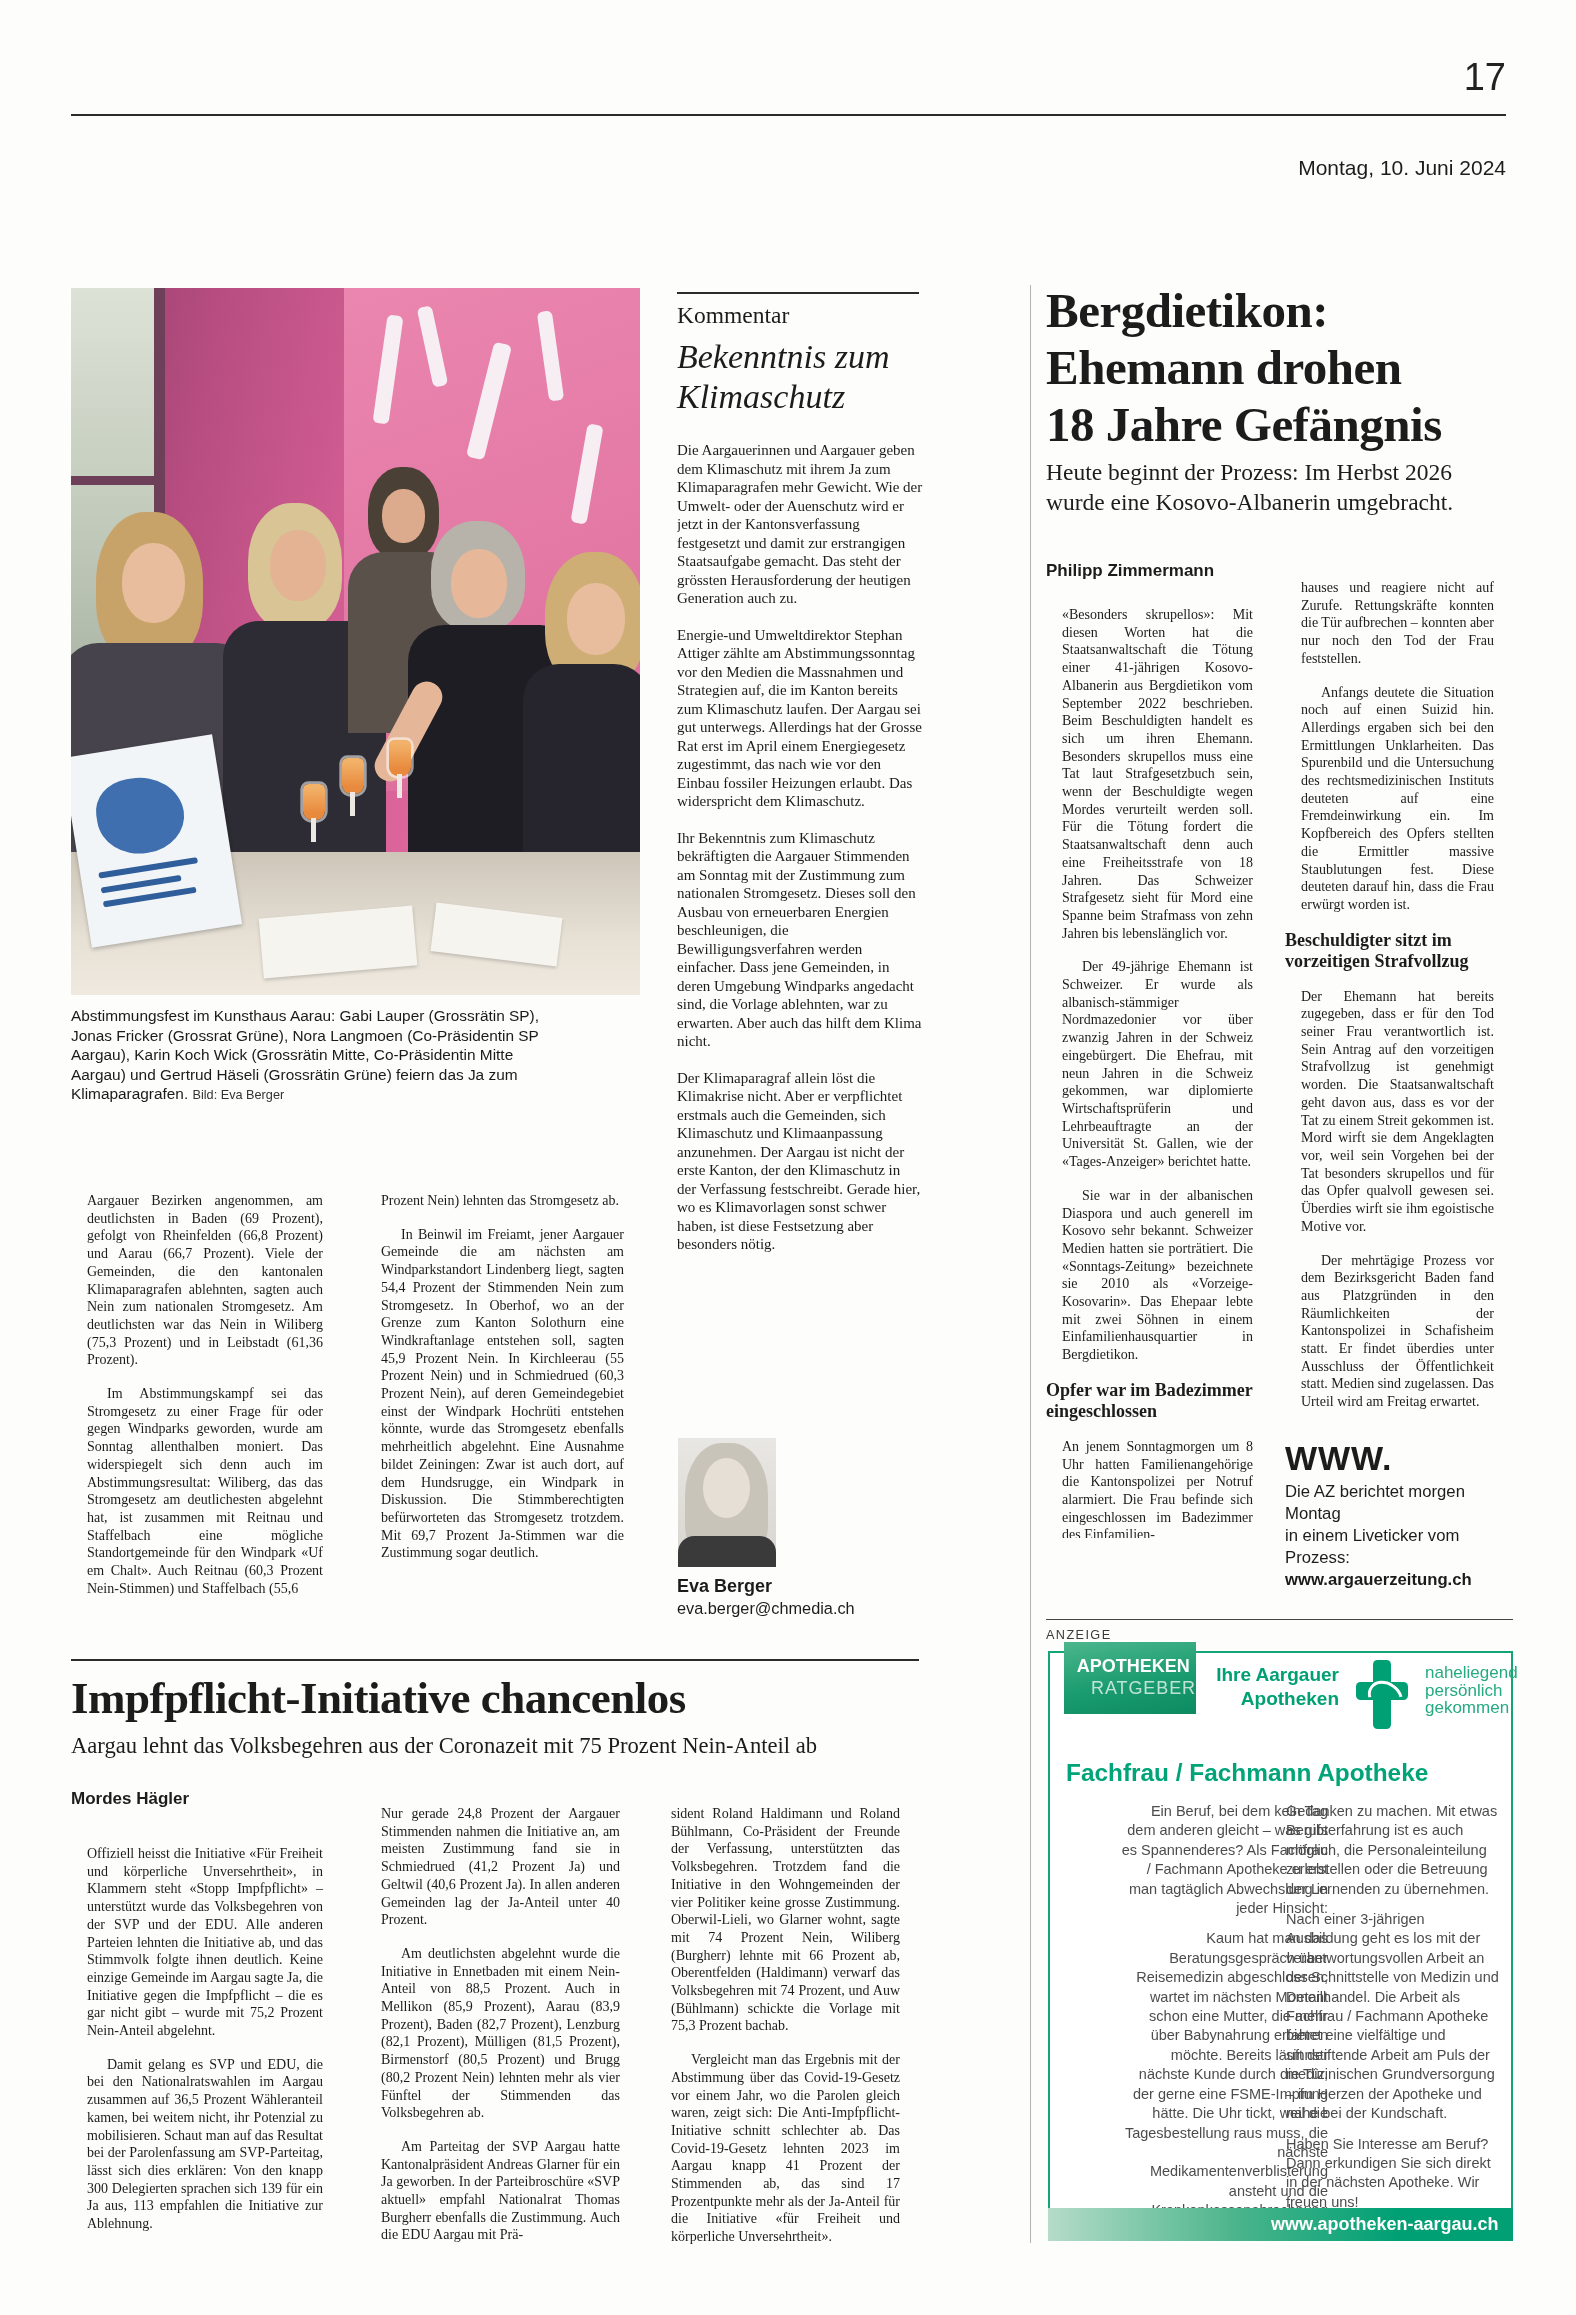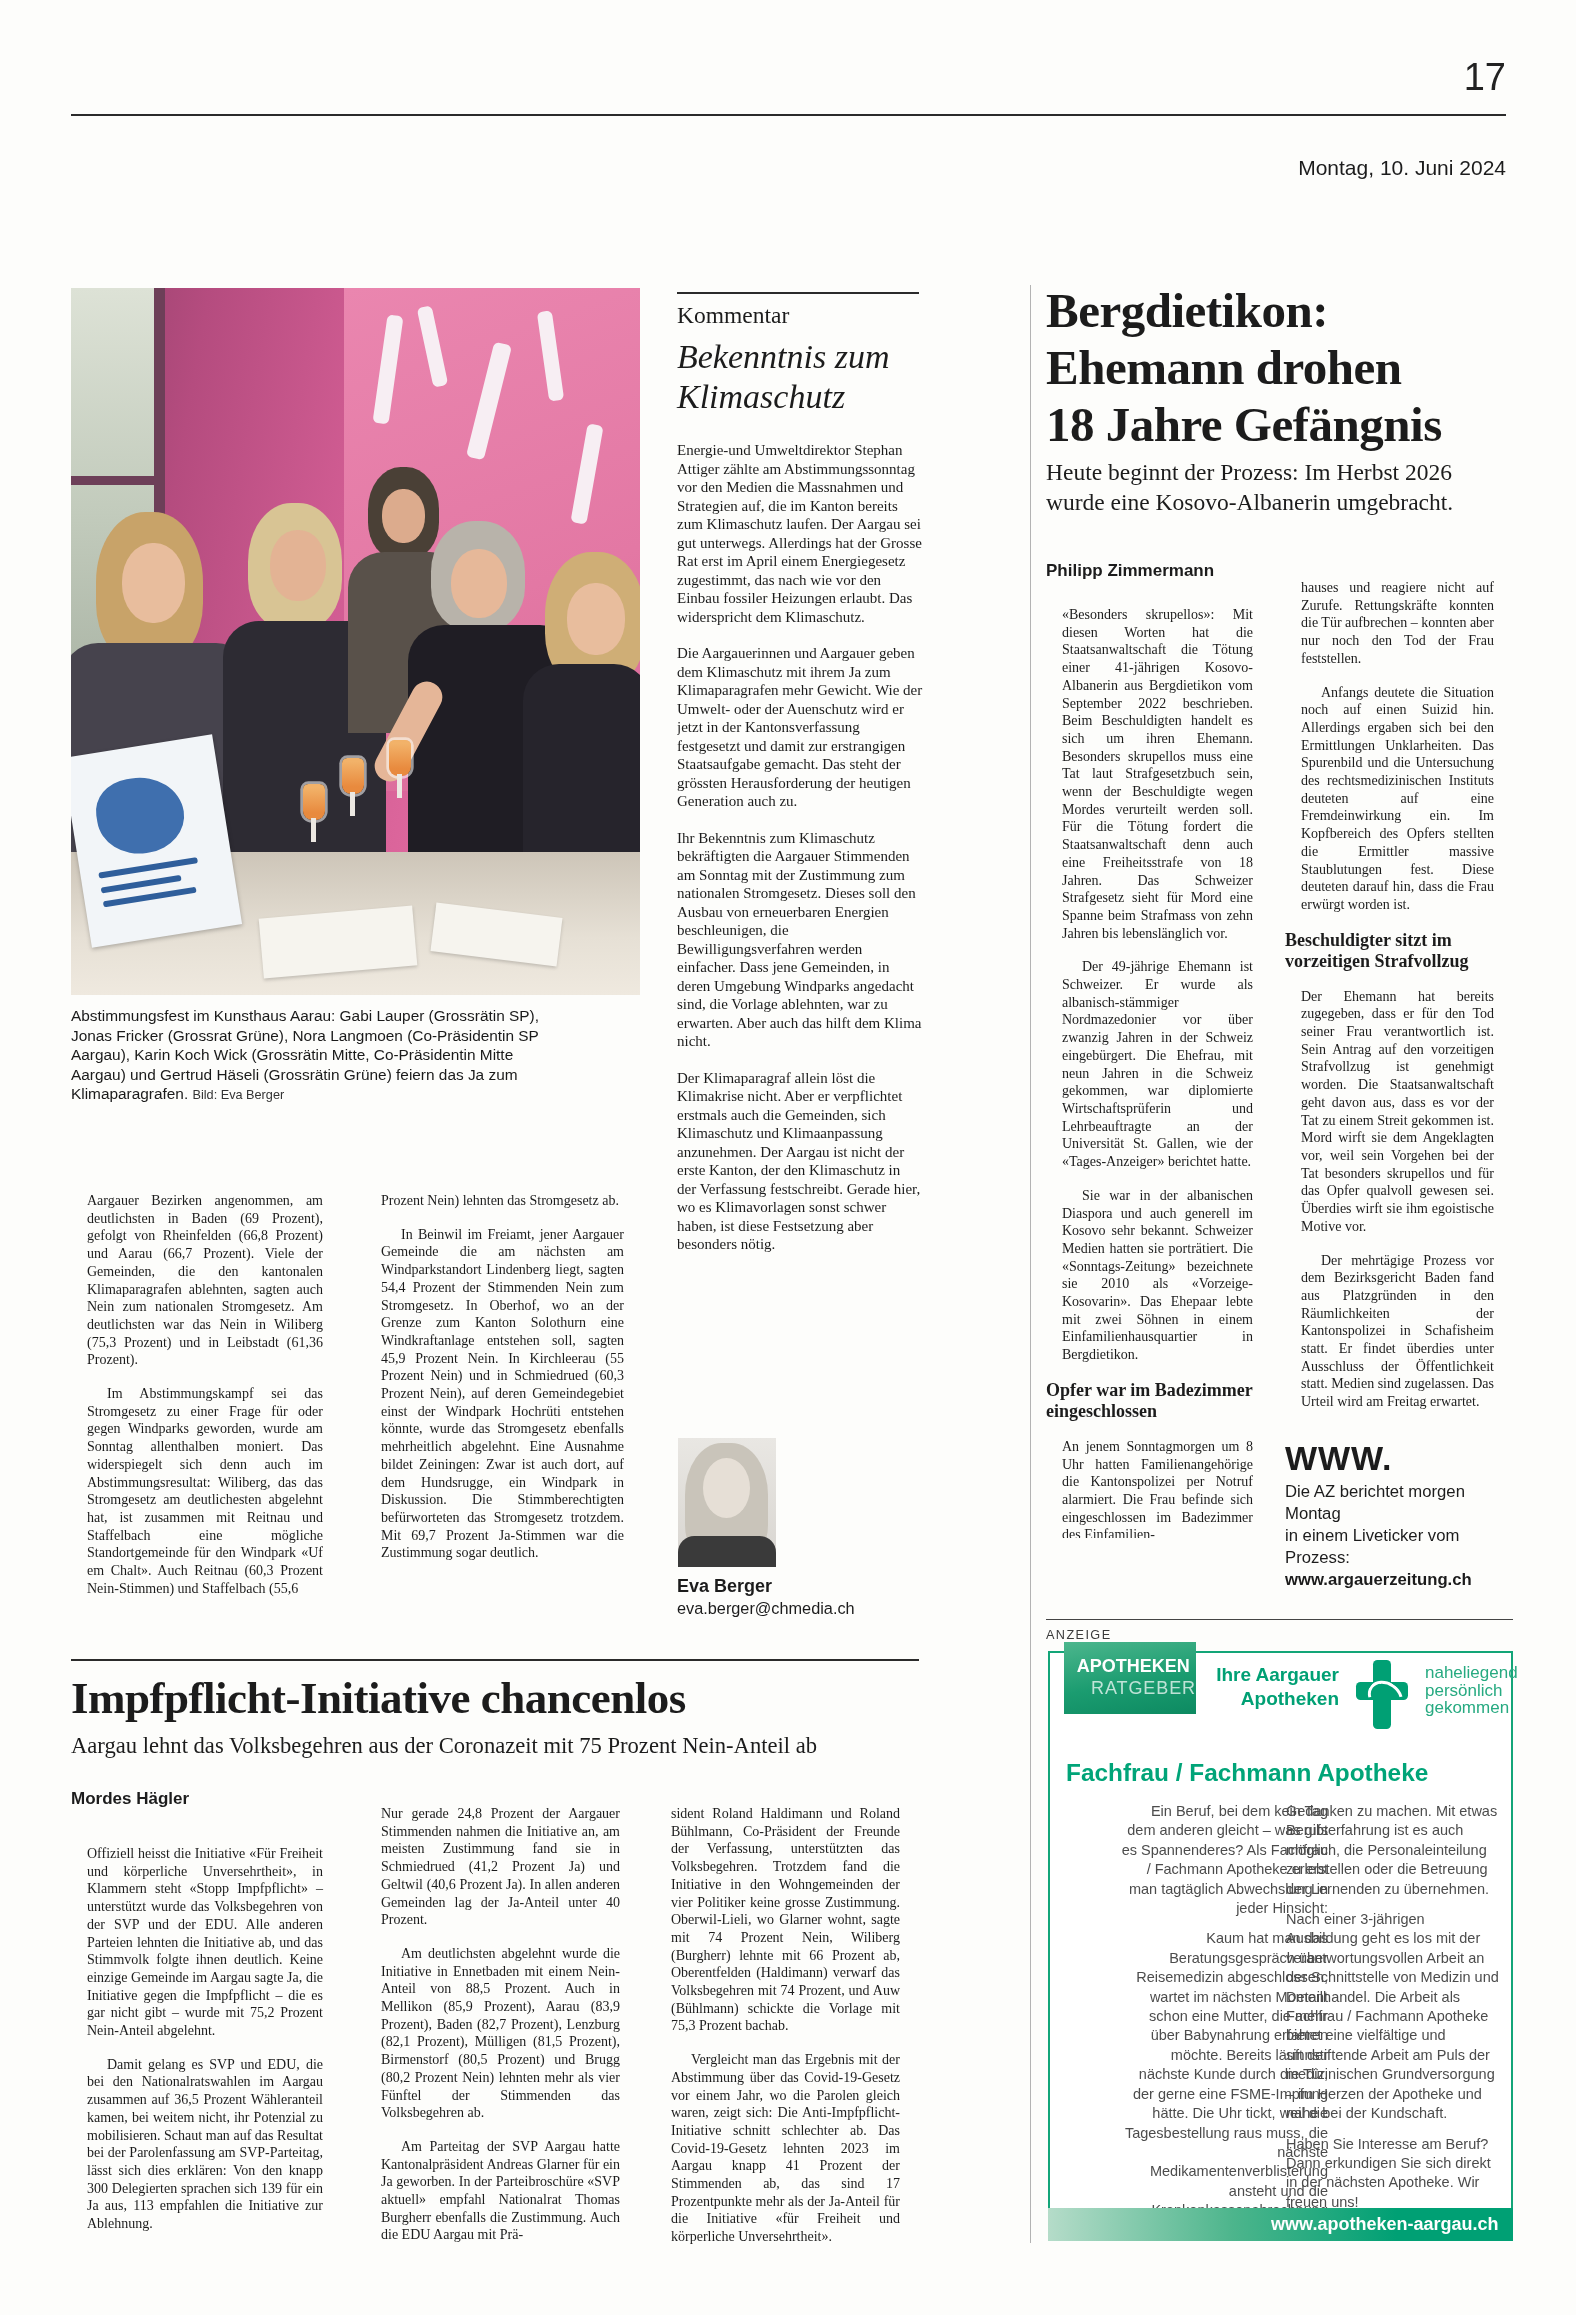--- a/index.html
+++ b/index.html
@@ -180,22 +180,22 @@
   </div>
   <div class="abs bodycol leftcol2">
     <p>Prozent Nein) lehnten das Stromgesetz ab.</p>
     <p class="ind">In Beinwil im Freiamt, jener Aargauer Gemeinde die am nächsten am Windparkstandort Lindenberg liegt, sagten 54,4 Prozent der Stimmenden Nein zum Stromgesetz. In Oberhof, wo an der Grenze zum Kanton Solothurn eine Windkraftanlage entstehen soll, sagten 45,9 Prozent Nein. In Kirchleerau (55 Prozent Nein) und in Schmiedrued (60,3 Prozent Nein), auf deren Gemeindegebiet einst der Windpark Hochrüti entstehen könnte, wurde das Stromgesetz ebenfalls mehrheitlich abgelehnt. Eine Ausnahme bildet Zeiningen: Zwar ist auch dort, auf dem Hundsrugge, ein Windpark in Diskussion. Die Stimmberechtigten befürworteten das Stromgesetz trotzdem. Mit 69,7 Prozent Ja-Stimmen war die Zustimmung sogar deutlich.</p>
   </div>
 
   <div class="hr komm-rule"></div>
   <div class="abs komm-label">Kommentar</div>
   <div class="abs komm-title">Bekenntnis zum Klimaschutz</div>
   <div class="abs komm-body">
+    <p>Die Aargauerinnen und Aargauer geben dem Klimaschutz mit ihrem Ja zum Klimaparagrafen mehr Gewicht. Wie der Umwelt- oder der Auenschutz wird er jetzt in der Kantonsverfassung festgesetzt und damit zur erstrangigen Staatsaufgabe gemacht. Das steht der grössten Herausforderung der heutigen Generation auch zu.</p>
     <p>Energie-und Umweltdirektor Stephan Attiger zählte am Abstimmungssonntag vor den Medien die Massnahmen und Strategien auf, die im Kanton bereits zum Klimaschutz laufen. Der Aargau sei gut unterwegs. Allerdings hat der Grosse Rat erst im April einem Energiegesetz zugestimmt, das nach wie vor den Einbau fossiler Heizungen erlaubt. Das widerspricht dem Klimaschutz.</p>
-    <p>Die Aargauerinnen und Aargauer geben dem Klimaschutz mit ihrem Ja zum Klimaparagrafen mehr Gewicht. Wie der Umwelt- oder der Auenschutz wird er jetzt in der Kantonsverfassung festgesetzt und damit zur erstrangigen Staatsaufgabe gemacht. Das steht der grössten Herausforderung der heutigen Generation auch zu.</p>
     <p>Ihr Bekenntnis zum Klimaschutz bekräftigten die Aargauer Stimmenden am Sonntag mit der Zustimmung zum nationalen Stromgesetz. Dieses soll den Ausbau von erneuerbaren Energien beschleunigen, die Bewilligungsverfahren werden einfacher. Dass jene Gemeinden, in deren Umgebung Windparks angedacht sind, die Vorlage ablehnten, war zu erwarten. Aber auch das hilft dem Klima nicht.</p>
     <p>Der Klimaparagraf allein löst die Klimakrise nicht. Aber er verpflichtet erstmals auch die Gemeinden, sich Klimaschutz und Klimaanpassung anzunehmen. Der Aargau ist nicht der erste Kanton, der den Klimaschutz in der Verfassung festschreibt. Gerade hier, wo es Klimavorlagen sonst schwer haben, ist diese Festsetzung aber besonders nötig.</p>
   </div>
   <div class="abs eva-photo">
     <div class="eva-hair"></div>
       <div class="eva-face"></div>
       <div class="eva-top"></div>
   </div>
   <div class="abs eva-name">Eva Berger</div>
   <div class="abs eva-mail">eva.berger@chmedia.ch</div>

